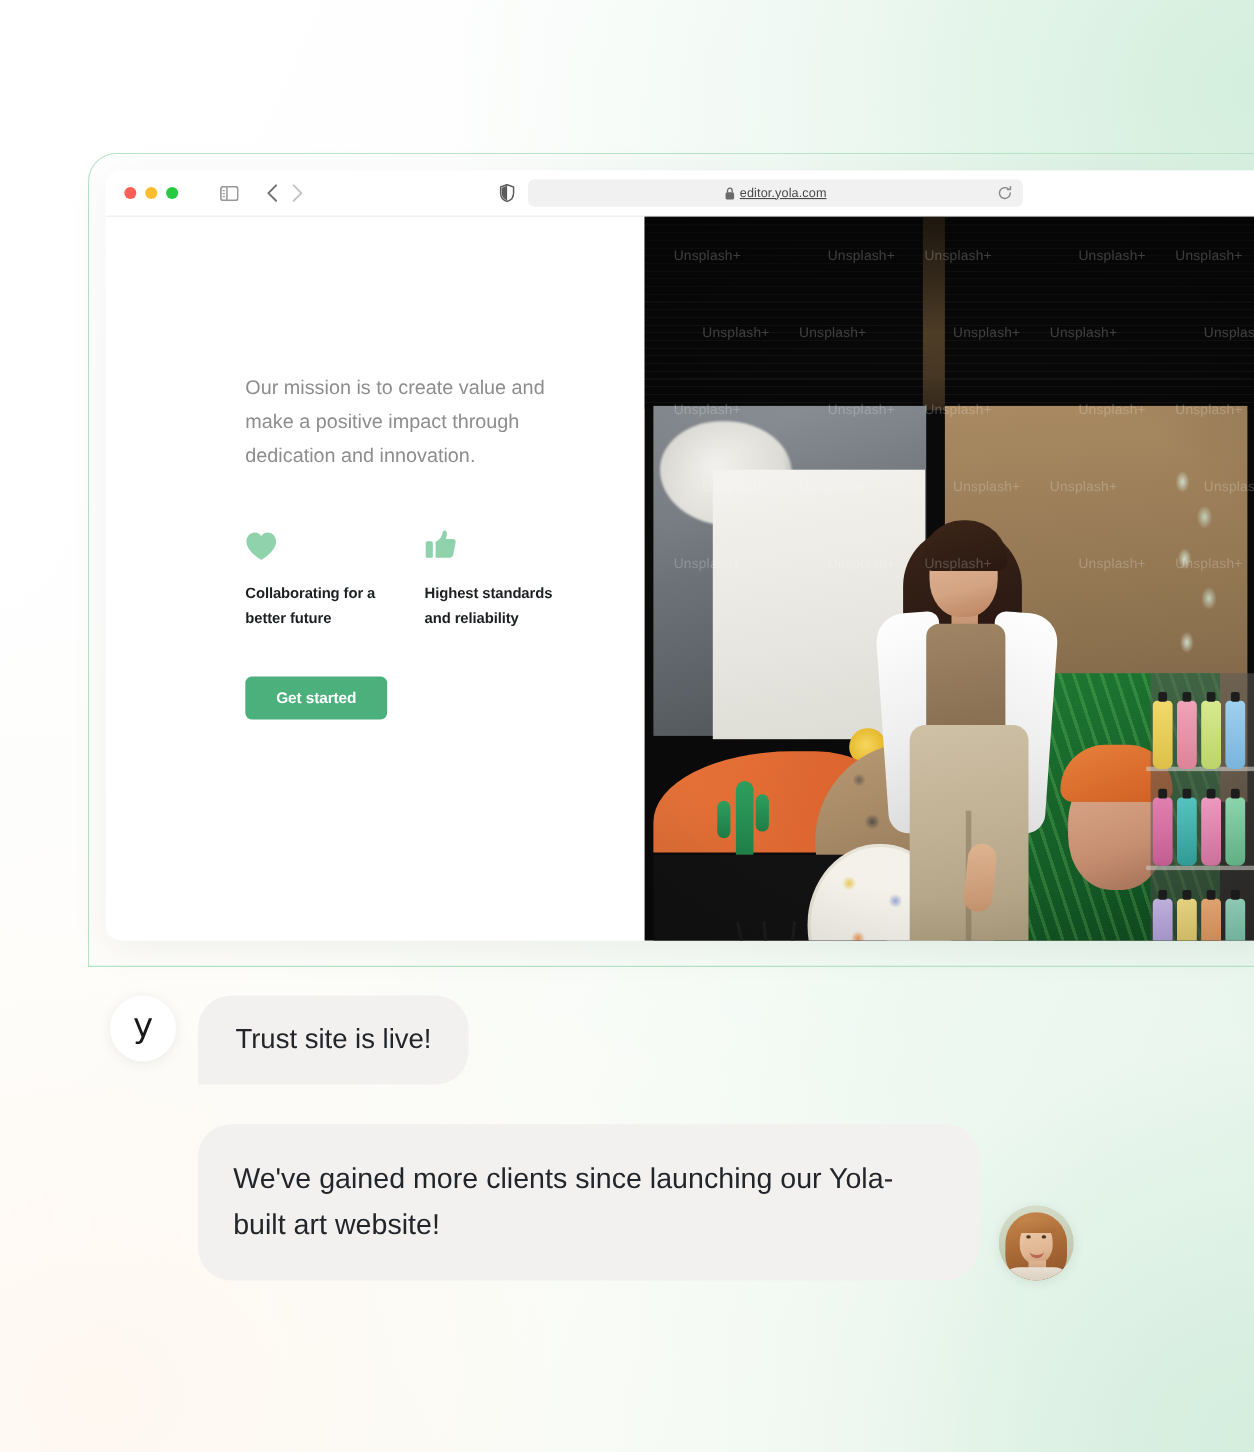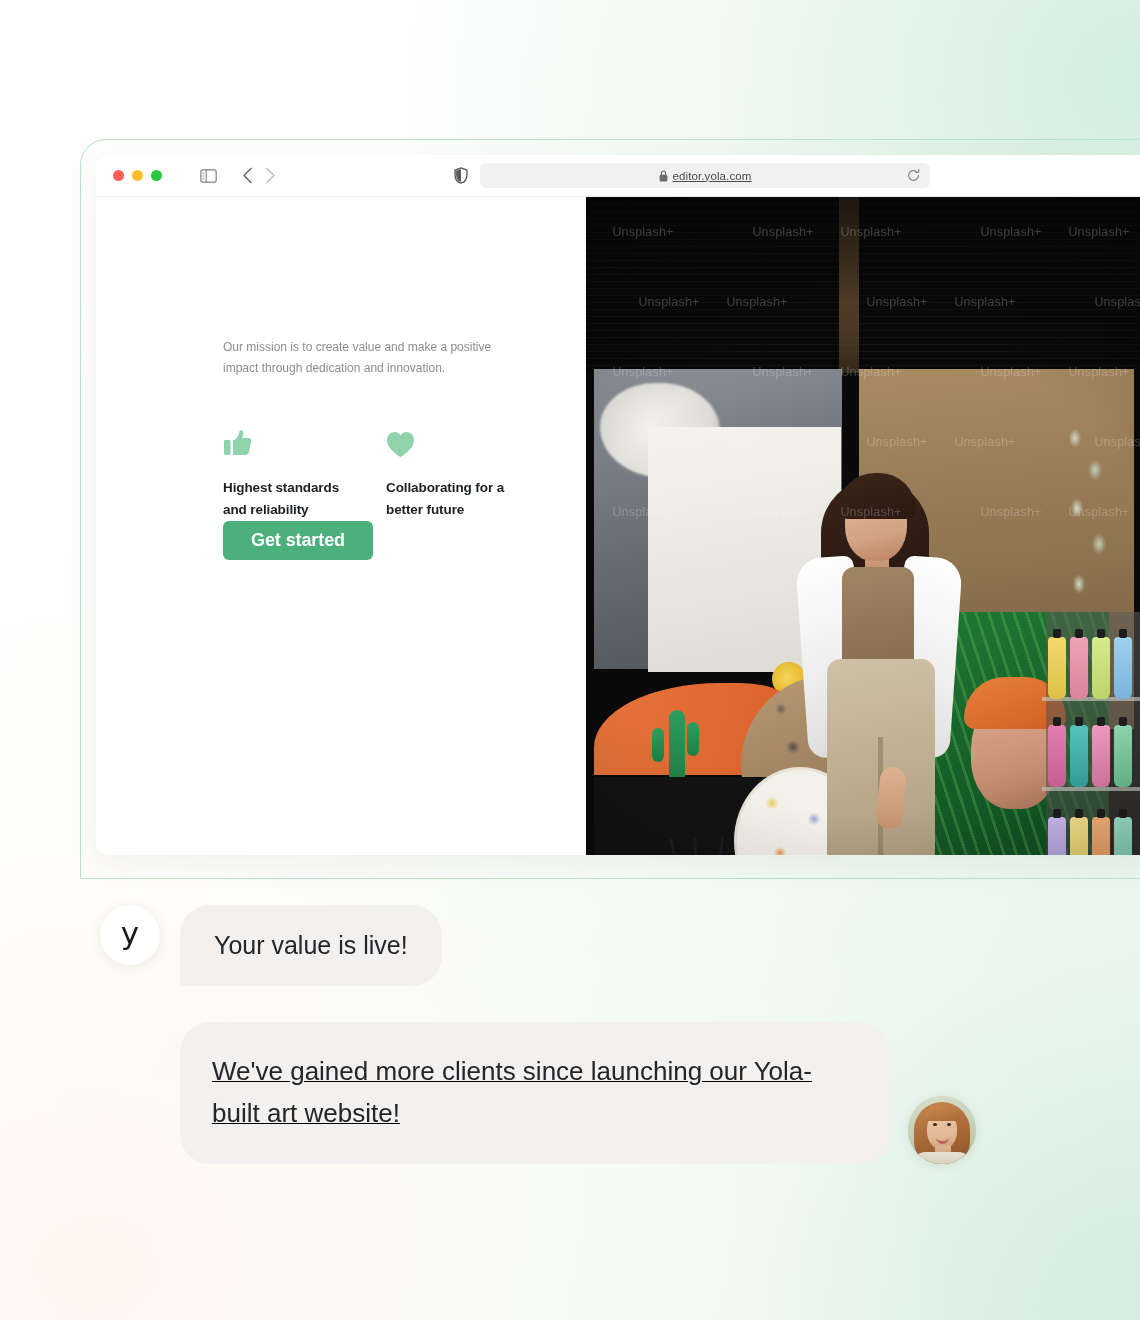--- a/index.html
+++ b/index.html
@@ -120,21 +120,21 @@
     font-size: 38px;
     line-height: 1.22;
     font-weight: 700;
     letter-spacing: -0.8px;
     color: #1d2023;
     margin: 0;
     max-width: 300px;
   }
   #hero-sub {
     margin: 22px 0 0 0;
-    font-size: 12px;
+    font-size: 18px;
     line-height: 1.72;
     color: #8d8d8d;
     max-width: 281px;
   }
 
   #features {
     display: flex;
     margin-top: 46px;
     gap: 0;
   }
@@ -144,31 +144,32 @@
     margin-top: 19px;
     font-size: 13.5px;
     font-weight: 700;
     line-height: 1.63;
     color: #1d2023;
     letter-spacing: -0.1px;
     max-width: 140px;
   }
 
   #get-started-button {
+    margin-top: 42px;
     display: inline-flex;
     align-items: center;
     justify-content: center;
-    width: 150px;
+    width: 129px;
     height: 39px;
     background: #4bb07c;
     border: none;
     border-radius: 6px;
     color: #ffffff;
     font-family: "Liberation Sans", sans-serif;
-    font-size: 18px;
+    font-size: 14px;
     font-weight: 700;
     letter-spacing: -0.1px;
     cursor: pointer;
   }
 
   
   #hero-photo {
     flex: 1;
     position: relative;
     overflow: hidden;
@@ -410,21 +411,21 @@
     margin-left: 20px;
     background: #f2f1ef;
     border-radius: 30px 30px 30px 2px;
     padding: 25px 34px 26px 34px;
     max-width: 400px;
   }
   #bubble-1-text { font-size: 25px; color: #22252a; line-height: 1.2; }
 
   #msg-row-2 {
     position: absolute; left: 180px; top: 122px;
-    display: flex; align-items: flex-end; text-decoration: underline;
+    display: flex; align-items: flex-end;
   }
   #bubble-2 {
     background: #f2f1ef;
     border-radius: 30px;
     padding: 28px 40px 30px 32px;
     width: 710px;
     box-sizing: border-box;
   }
   #bubble-2-text { font-size: 26px; color: #22252a; line-height: 1.62; }
   #client-avatar {
@@ -533,35 +534,35 @@
 
   <div id="site-body">
 
     <div id="hero-left">
       <p id="hero-sub">Our mission is to create value and make a positive impact through dedication and innovation.</p>
 
       <div id="features">
 
         <div class="feature">
           <div class="feature-icon">
+            <svg width="29" height="27" viewBox="0 0 29 27" fill="#8fd2ab">
+              <path d="M14.5 26C14.5 26 1 18.2 1 9.2C1 4.6 4.5 1 8.7 1C11.3 1 13.5 2.4 14.5 4.5C15.5 2.4 17.7 1 20.3 1C24.5 1 28 4.6 28 9.2C28 18.2 14.5 26 14.5 26Z"></path>
+            </svg>
+          </div>
+          <div class="feature-label">Collaborating for a better future</div>
+        </div>
+
+        <div class="feature">
+          <div class="feature-icon">
             <svg width="30" height="30" viewBox="0 0 30 30" fill="#8fd2ab">
               <rect x="1" y="12" width="6.5" height="15" rx="1.4"></rect>
               <path d="M10 27V12.6C12.4 11.6 14.6 9.4 15.6 6.9C16.1 5.6 16.1 4.2 16.5 3.3C17 2.2 18.3 2 19.2 2.6C20.3 3.3 20.5 4.9 20.2 6.5C20 7.6 19.6 8.8 19.2 10H25.6C27.4 10 28.6 11.5 28.2 13.1L26.1 23.8C25.8 25.6 24.4 27 22.7 27H10Z"></path>
             </svg>
           </div>
           <div class="feature-label">Highest standards and reliability</div>
-        </div>
-
-        <div class="feature">
-          <div class="feature-icon">
-            <svg width="29" height="27" viewBox="0 0 29 27" fill="#8fd2ab">
-              <path d="M14.5 26C14.5 26 1 18.2 1 9.2C1 4.6 4.5 1 8.7 1C11.3 1 13.5 2.4 14.5 4.5C15.5 2.4 17.7 1 20.3 1C24.5 1 28 4.6 28 9.2C28 18.2 14.5 26 14.5 26Z"></path>
-            </svg>
-          </div>
-          <div class="feature-label">Collaborating for a better future</div>
         </div>
 
       </div>
 
       <button id="get-started-button">Get started</button>
     </div>
 
     <div id="hero-photo">
       <div class="hp" id="hp-wall"></div>
       <div class="hp" id="hp-post"></div>
@@ -643,21 +644,21 @@
   </div>
 </div>
 
 <div id="chat">
 
   <div id="msg-row-1">
     <div id="yola-avatar">
       <span id="yola-logo">y</span>
     </div>
     <div id="bubble-1">
-      <span id="bubble-1-text">Your value is live!</span>
+      <span id="bubble-1-text">Trust site is live!</span>
     </div>
   </div>
 
   <div id="msg-row-2">
     <div id="bubble-2">
       <span id="bubble-2-text">We've gained more clients since launching our Yola-built art website!</span>
     </div>
     <div id="client-avatar">
       <div class="ca" id="ca-bg"></div>
       <div class="ca" id="ca-hair"></div>

